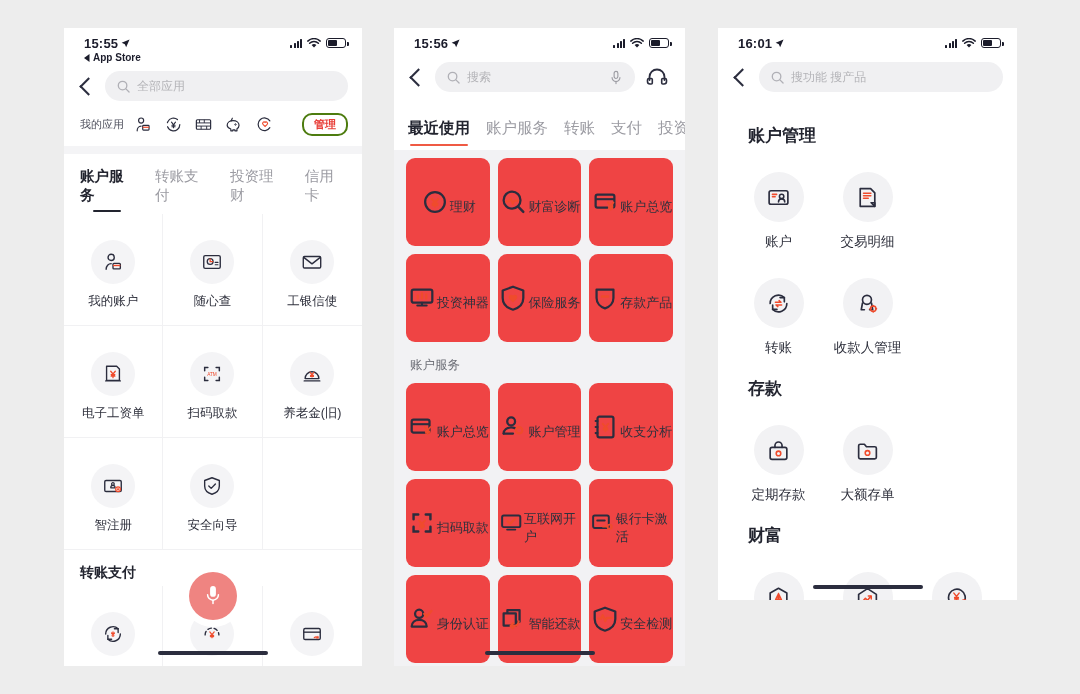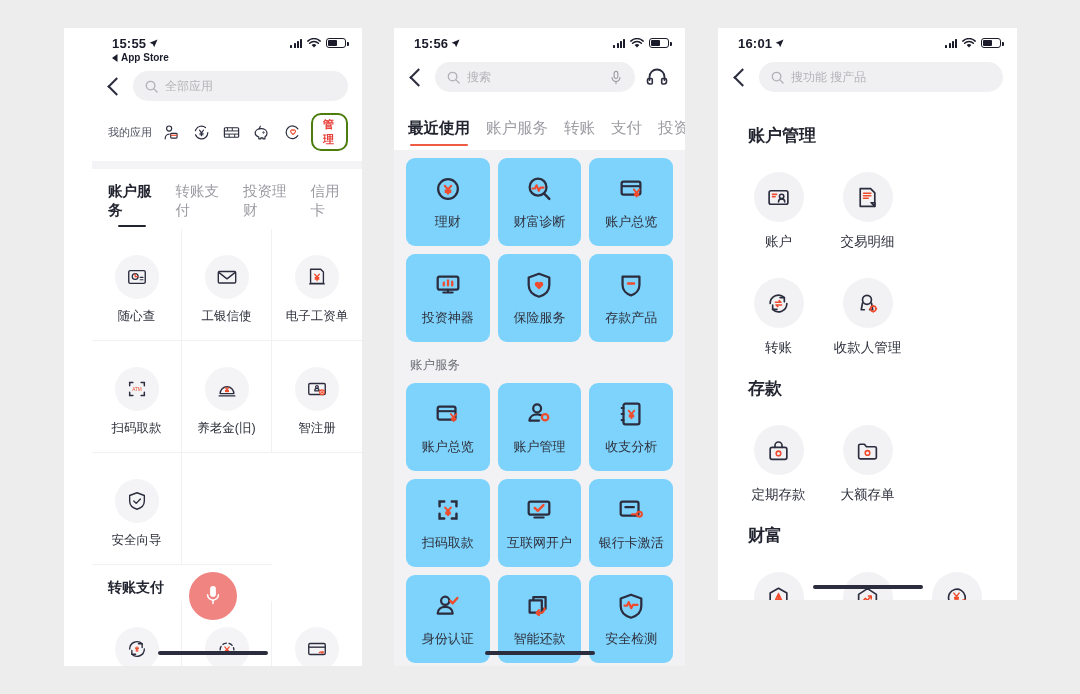--- a/index.html
+++ b/index.html
@@ -9,21 +9,21 @@
     font-family: "Liberation Sans", "DejaVu Sans", sans-serif;
     overflow: hidden;
   }
   .stage { position: relative; width: 1080px; height: 694px; }
 
   .phone {
     position: absolute; top: 28px;
     background: #ffffff;
     overflow: hidden;
   }
-  #phone1 { left: 64px; width: 298px; height: 638px; padding-left: 28px; }
+  #phone1 { left: 64px; width: 298px; height: 638px; }
   #phone2 { left: 394px; width: 291px; height: 638px; }
   #phone3 { left: 718px; width: 299px; height: 572px; }
 
   
   .statusbar {
     height: 26px; display: flex; align-items: center;
     justify-content: space-between; padding: 4px 16px 0 20px;
   }
   .sb-time {
     font-size: 13px; font-weight: bold; color: #1b1c2b;
@@ -128,22 +128,22 @@
   .tabs2 { display: flex; gap: 16px; padding: 4px 14px 0 14px; white-space: nowrap; margin-top: 12px; }
   .tab2 { font-size: 15.5px; color: #9b9ba2; position: relative; padding-bottom: 11px; }
   .tab2.active { color: #22242f; font-weight: bold; }
   .tab2.active::after {
     content:""; position:absolute; left:2px; right:2px; bottom: 4px;
     height: 2.5px; background: #ef5a44; border-radius: 2px;
   }
   .p2body { background: #f2f2f4; padding: 8px 12px 0 12px; height: 100%; }
   .grid2 { display: grid; grid-template-columns: repeat(3, 1fr); gap: 8px; }
   .card2 {
-    background: #7dd3fc; border-radius: 9px; height: 88px;
-    display: flex; flex-direction: column; align-items: center; justify-content: center;
+    background: #ef4444; border-radius: 9px; height: 88px;
+    display: flex; align-items: center; justify-content: center;
   }
   .card2 svg { width: 30px; height: 30px; }
   .card2 span { margin-top: 9px; font-size: 13px; color: #2f313d; }
   .sec-title2 { font-size: 12.5px; color: #6e7078; padding: 15px 2px 9px 4px; }
 
   
   .p3body { padding: 6px 0 0 0; }
   .sec-title3 { font-size: 17px; font-weight: bold; color: #22242f; padding: 16px 0 2px 30px; }
   .grid3 { display: grid; grid-template-columns: repeat(3, 1fr); padding: 0 16px; }
   .cell3 { display: flex; flex-direction: column; align-items: center; padding: 12px 0 4px 0; }
@@ -245,20 +245,31 @@
       <span class="tab1 active">账户服务</span>
       <span class="tab1">转账支付</span>
       <span class="tab1">投资理财</span>
       <span class="tab1">信用卡</span>
     </div>
 
     <div class="grid1">
       <div class="cell1">
         <span class="circ">
           <svg viewBox="0 0 24 24" fill="none">
+              <circle cx="10" cy="7" r="3.4" class="dk" stroke-width="1.5"></circle>
+              <path d="M4.5 20c0-3.6 2.5-6.2 5.5-6.2" class="dk" stroke-width="1.5" stroke-linecap="round"></path>
+              <rect x="12" y="13.5" width="8" height="6" rx="1" class="dk" stroke-width="1.5"></rect>
+              <path d="M12 15.8h8" class="rd" stroke-width="1.5"></path>
+            </svg>
+        </span>
+        <span>我的账户</span>
+      </div>
+      <div class="cell1">
+        <span class="circ">
+          <svg viewBox="0 0 24 24" fill="none">
               <rect x="3" y="5" width="18" height="14" rx="1.6" class="dk" stroke-width="1.5"></rect>
               <circle cx="10" cy="11.5" r="3.2" class="dk" stroke-width="1.4"></circle>
               <path d="M10 8.3v3.2h3.2" class="rd" stroke-width="1.4"></path>
               <path d="M15.5 12.5h3M15.5 15h3" class="dk" stroke-width="1.3" stroke-linecap="round"></path>
             </svg>
         </span>
         <span>随心查</span>
       </div>
       <div class="cell1">
         <span class="circ">

